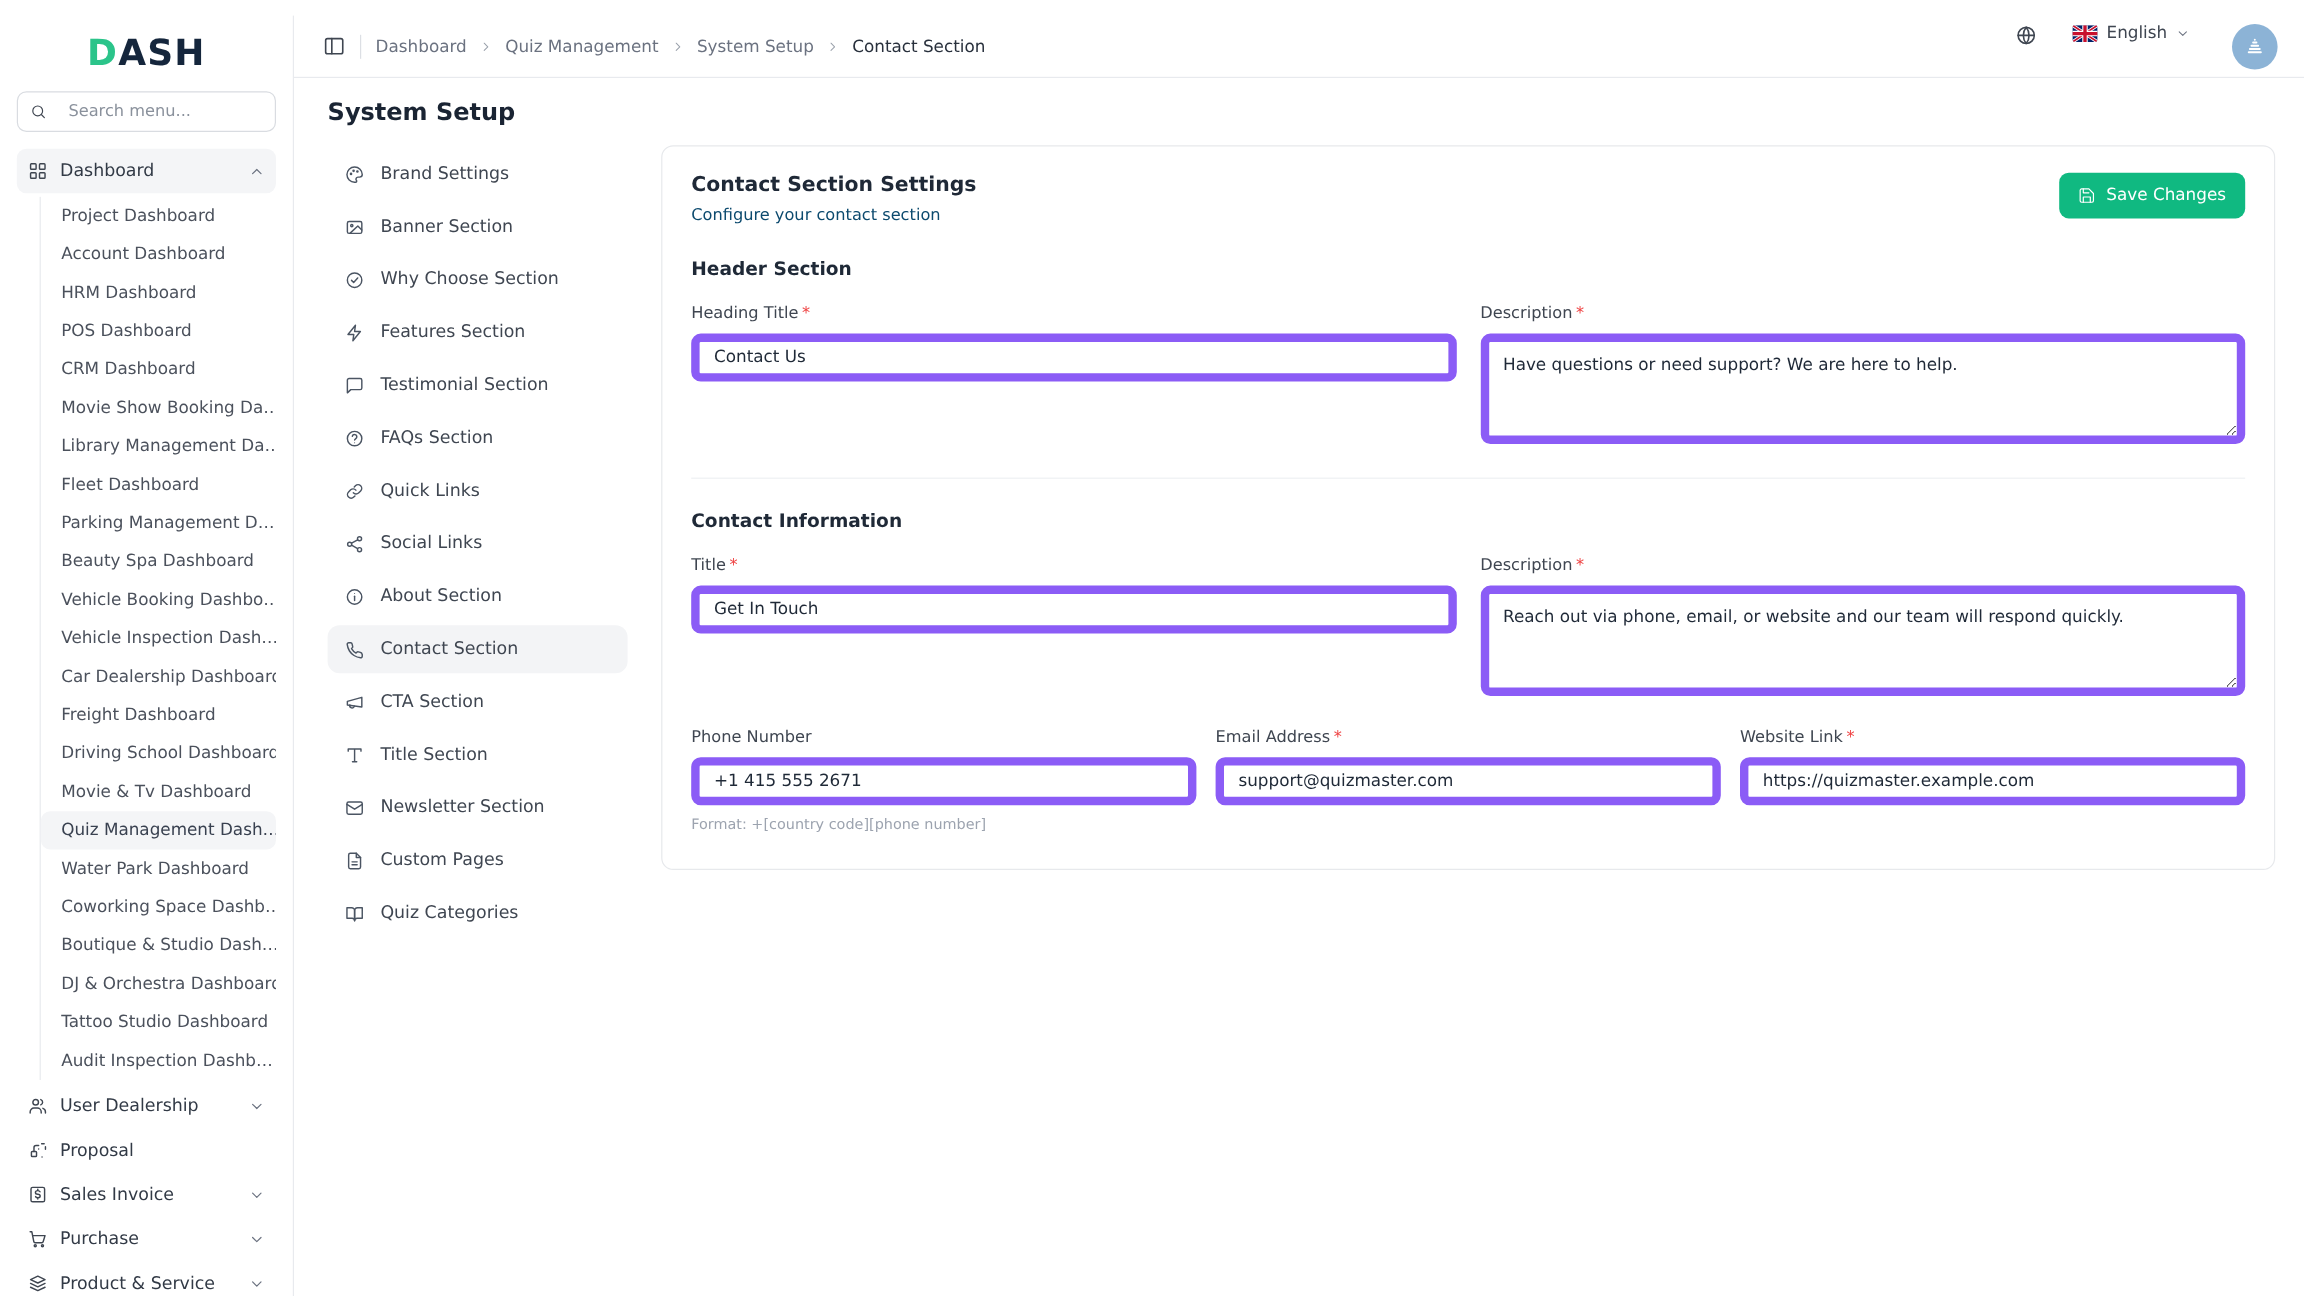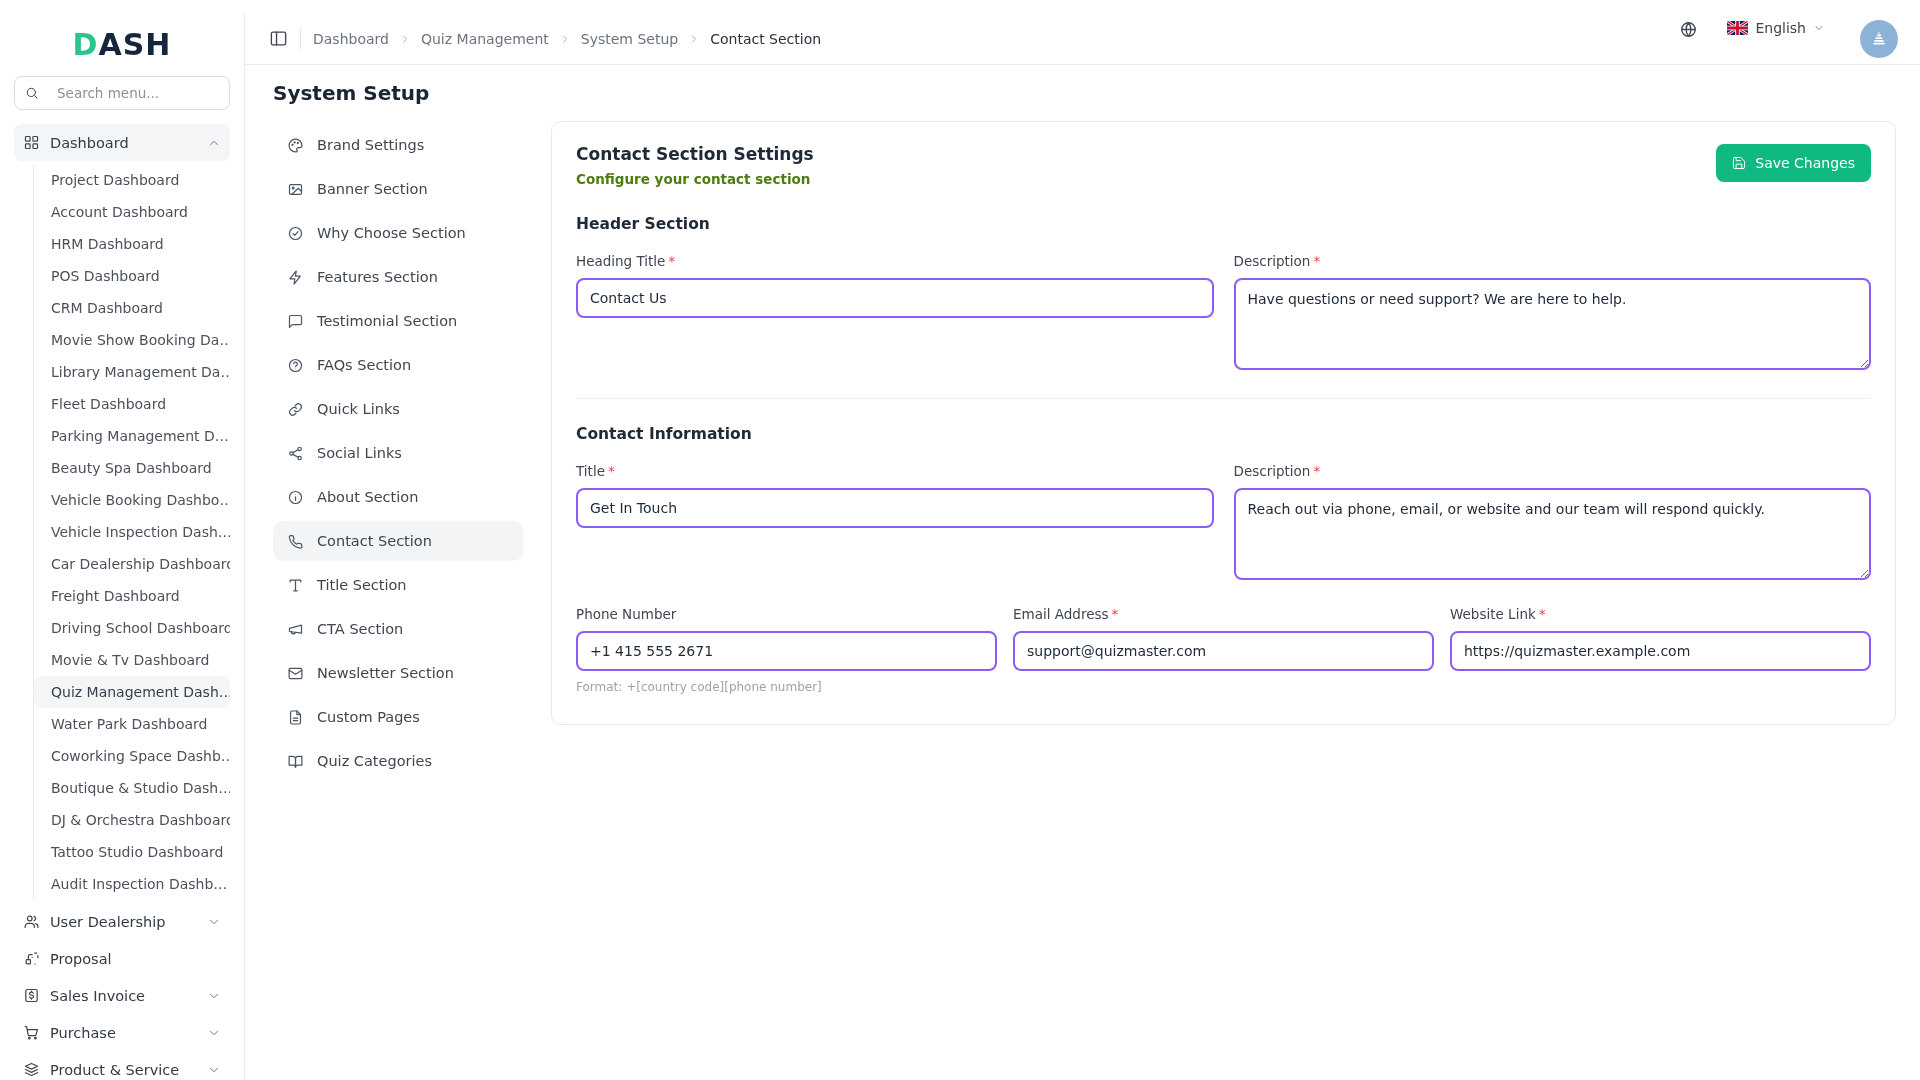--- a/index.html
+++ b/index.html
@@ -53,30 +53,30 @@
   .sitem { display:flex; align-items:center; gap:13px; height:40px; padding:0 14px;
     border-radius:10px; font-size:14.5px; color:#3f4651; cursor:pointer; }
   .sitem .micon { color:#4b5563; }
   .sitem.active { background:#f3f4f6; }
 
   
   .card { border:1px solid #e7e9ec; border-radius:10px; background:#fff;
     padding:22px 24px 30px; }
   .card-head { display:flex; justify-content:space-between; align-items:flex-start; margin-bottom:28px; }
   .card-title { font-size:17px; font-weight:700; color:#1f2937; }
-  .card-sub { font-size:13.5px; color:#4d7c0f; margin-top:7px;font-weight:bold; }
+  .card-sub { font-size:13.5px; color:#0c4a6e; margin-top:7px; }
   .save-btn { display:inline-flex; align-items:center; gap:9px; background:#10b981; color:#fff;
     border:none; border-radius:8px; height:38px; padding:0 16px; font-size:14px;
     font-family:inherit; cursor:pointer; }
   .section-h { font-size:15.5px; font-weight:700; color:#1f2937; margin-bottom:20px; }
   .grid2 { display:grid; grid-template-columns:1fr 1fr; gap:20px; }
   .grid3 { display:grid; grid-template-columns:1fr 1fr 1fr; gap:16px; margin-top:22px; }
   .flabel { display:block; font-size:13.5px; color:#3f4651; margin-bottom:9px; }
   .req { color:#ef4444; margin-left:3px; }
-  .txt { width:100%; height:40px; border:2px solid #8b5cf6; border-radius:8px; padding:0 12px;
+  .txt { width:100%; height:40px; border:7px solid #8b5cf6; border-radius:8px; padding:0 12px;
     font-size:14px; color:#1f2937; font-family:inherit; outline:none; background:#fff; }
   textarea.txt { height:92px; padding:9px 12px; resize:vertical; line-height:1.45; }
   .divider { border:none; border-top:1px solid #eef0f3; margin:24px 0 26px; }
   .hint { font-size:12px; color:#9ca3af; margin-top:9px; }
 
   .ic { width:17px; height:17px; stroke:currentColor; fill:none; stroke-width:1.7;
     stroke-linecap:round; stroke-linejoin:round; display:block; }
   .ic.sm { width:14px; height:14px; }
   .ic.xs { width:12px; height:12px; }
 </style>
@@ -371,33 +371,33 @@
               <span class="micon">
                 <svg class="ic" viewBox="0 0 24 24">
                   <path d="M21 17.4v2.2a1.8 1.8 0 0 1-2 1.8 17.6 17.6 0 0 1-7.7-2.7 17.4 17.4 0 0 1-5.3-5.3A17.6 17.6 0 0 1 3.3 5.7a1.8 1.8 0 0 1 1.8-2h2.2A1.8 1.8 0 0 1 9.1 5.2c.1.9.3 1.7.6 2.5a1.8 1.8 0 0 1-.4 1.9l-.9.9a14.2 14.2 0 0 0 5.3 5.3l.9-.9a1.8 1.8 0 0 1 1.9-.4c.8.3 1.6.5 2.5.6a1.8 1.8 0 0 1 1.6 1.8z"></path>
                 </svg>
               </span>
               <span>Contact Section</span>
             </div>
           <div class="sitem">
               <span class="micon">
                 <svg class="ic" viewBox="0 0 24 24">
-                  <path d="M4.5 7V4.5h15V7M12 4.5v15M9.5 19.5h5"></path>
-                </svg>
-              </span>
-              <span>Title Section</span>
-            </div>
-          <div class="sitem">
-              <span class="micon">
-                <svg class="ic" viewBox="0 0 24 24">
                   <path d="m3.5 10.5 17-4.7v11.4l-17-2.4v-4.3z"></path>
                   <path d="M11.8 16.2a2.8 2.8 0 1 1-5.4-1.5"></path>
                 </svg>
               </span>
               <span>CTA Section</span>
+            </div>
+          <div class="sitem">
+              <span class="micon">
+                <svg class="ic" viewBox="0 0 24 24">
+                  <path d="M4.5 7V4.5h15V7M12 4.5v15M9.5 19.5h5"></path>
+                </svg>
+              </span>
+              <span>Title Section</span>
             </div>
           <div class="sitem">
               <span class="micon">
                 <svg class="ic" viewBox="0 0 24 24">
                   <rect x="3" y="4.8" width="18" height="14.4" rx="2"></rect>
                   <path d="m21 7.5-9 5.7-9-5.7"></path>
                 </svg>
               </span>
               <span>Newsletter Section</span>
             </div>

